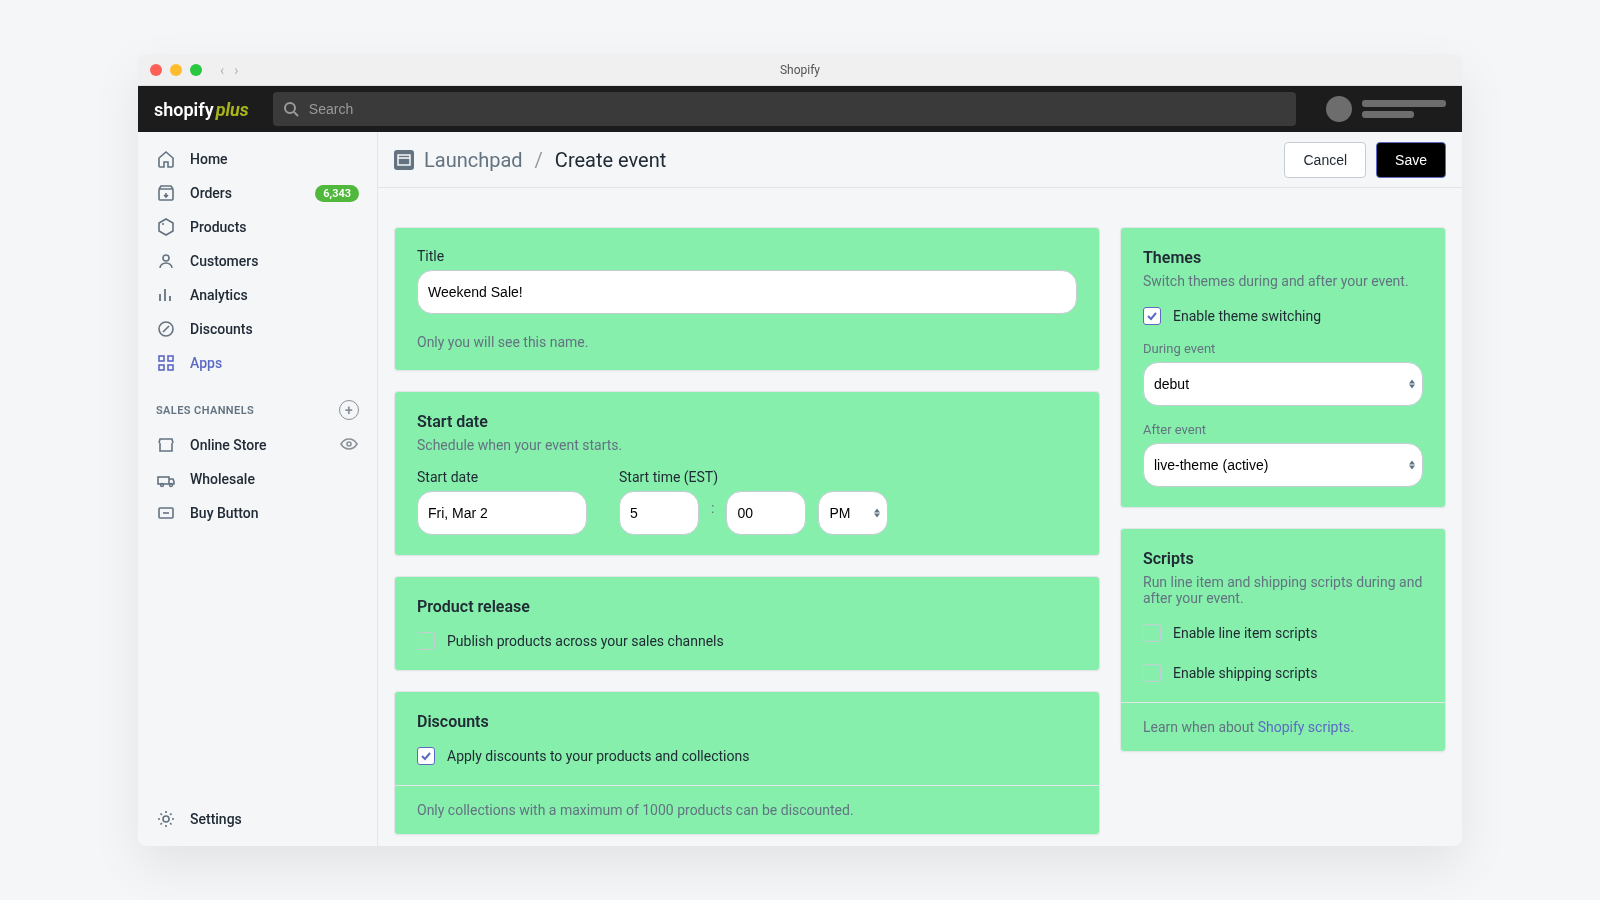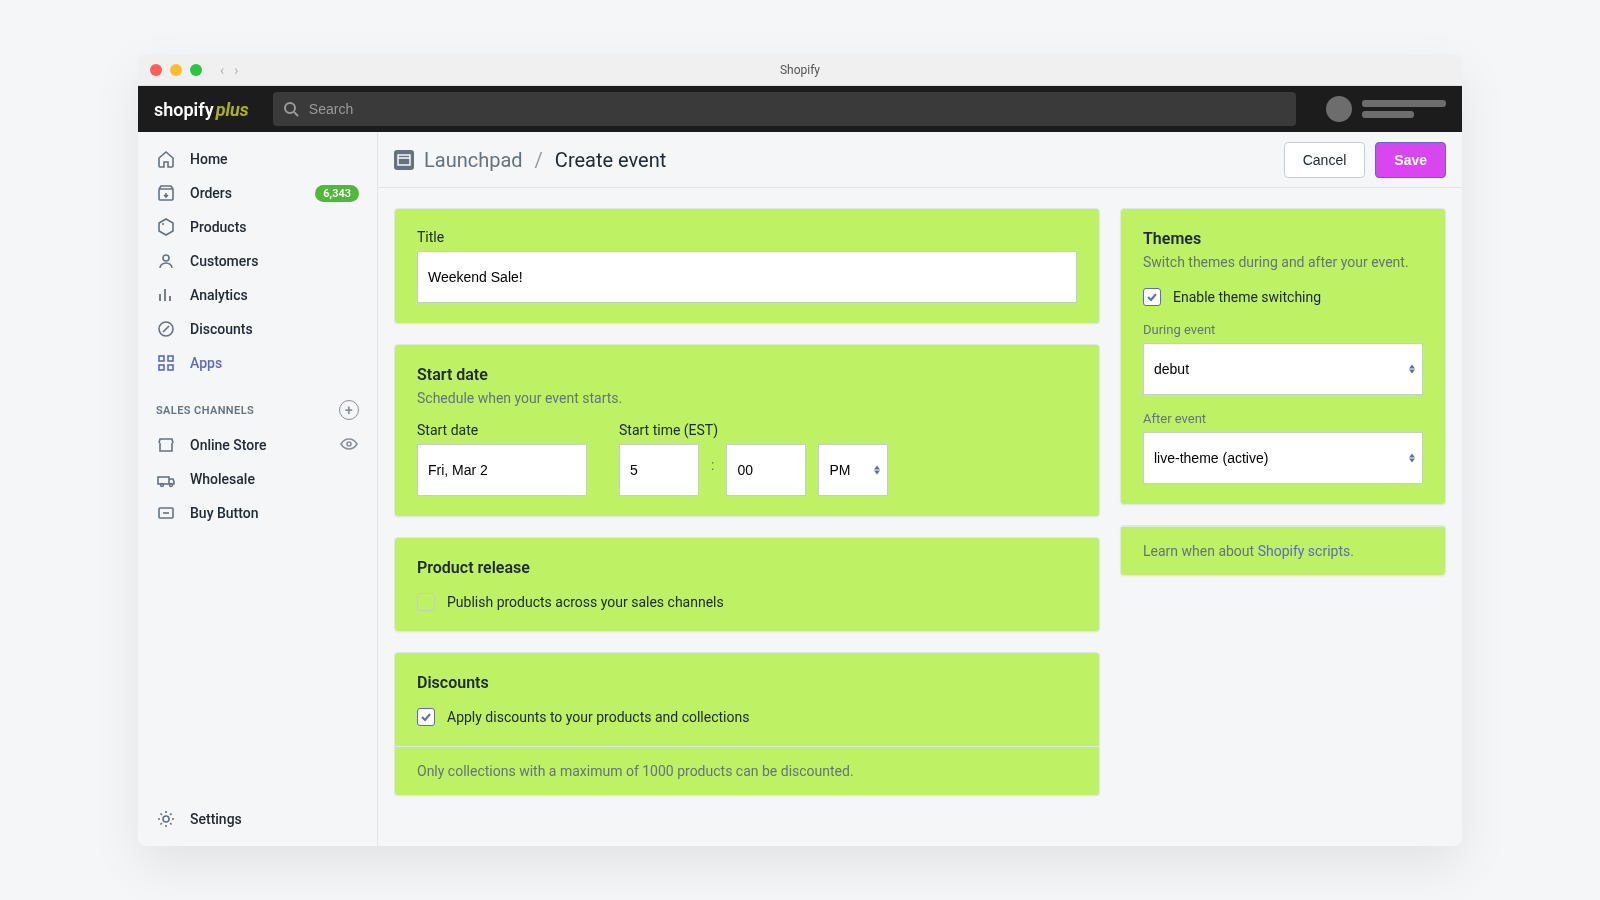--- a/index.html
+++ b/index.html
@@ -118,36 +118,37 @@
 .bc { display:flex; align-items:center; gap:12px; font-size:20px;}
 .bc .crumb { color:#637381;}
 .bc .sep { color:#999;}
 .bc .page { color:#212b36; font-weight:400;}
 .head-actions { margin-left:auto; display:flex; gap:10px;}
 .btn {
   height:36px; padding:0 18px; border-radius:4px; font-size:14px; font-weight:500;
   cursor:pointer; display:flex; align-items:center;
 }
 .btn-sec { background:#fff; border:1px solid #c4cdd5; color:#212b36;}
-.btn-pri { background:#d946ef; border:1px solid #5c6ac4; color:#fff;font-weight:bold;}
+.btn-pri { background:#000000; border:1px solid #5c6ac4; color:#fff;}
 .content { flex:1; overflow:auto; padding:20px 16px;}
 .cols { display:flex; gap:20px;}
 .col-l { flex:1;}
 .col-r { width:326px;}
 .card {
-  background:#bef264; border:1px solid #e3e6e9; border-radius:4px;
+  background:#86efac; border:1px solid #e3e6e9; border-radius:4px;
   box-shadow:0 1px 2px rgba(0,0,0,0.03);
   margin-bottom:20px;
+  margin-top:19px;
 }
 .card-pad { padding:20px 22px;}
 .card h2 { font-size:16px; font-weight:600; margin-bottom:6px;}
 .sub { color:#637381; font-size:14px; margin-bottom:16px;}
 .field-lbl { font-size:14px; color:#212b36; margin-bottom:6px; display:block;}
 .input, .select {
-  width:100%; height:52px; border:1px solid #c4cdd5; border-radius:0;
+  width:100%; height:44px; border:1px solid #c4cdd5; border-radius:15px;
   padding:0 10px; font-size:14px; background:#fff;
 }
 .note { color:#637381; font-size:14px; margin-top:20px;}
 .row { display:flex; gap:12px; align-items:flex-end;}
 .colfield { display:flex; flex-direction:column;}
 .w200 { width:170px;} .w80 { width:80px;} .w70 { width:70px;}
 .colon { padding-bottom:10px; color:#637381;}
 .select-wrap { position:relative; }
 .select-wrap .caret {
   position:absolute; right:8px; top:50%; transform:translateY(-50%);
@@ -349,20 +350,21 @@
 
       <div class="content">
         <div class="cols">
 
           <div class="col-l">
 
             <div class="card">
               <div class="card-pad">
                 <label class="field-lbl">Title</label>
                 <input class="input" value="Weekend Sale!" style="">
+                <div class="note">Only you will see this name.</div>
               </div>
             </div>
 
             <div class="card">
               <div class="card-pad">
                 <h2>Start date</h2>
                 <div class="sub">Schedule when your event starts.</div>
                 <div class="row">
                   <div class="colfield w200">
                     <span class="field-lbl-sm">Start date</span>
@@ -446,20 +448,36 @@
                   <input class="input" style="padding-right: 26px;" readonly="" value="live-theme (active)">
                   <span class="caret">
                       <span class="t"></span>
                       <span class="b"></span>
                     </span>
                 </div>
               </div>
             </div>
 
             <div class="card">
+              <div class="card-pad">
+                <h2>Scripts</h2>
+                <div class="sub" style="margin-bottom:18px;">Run line item and shipping scripts during and after your event.</div>
+                <div class="check-row" style="margin-bottom:22px;">
+                  <div class="cbox">
+                    
+                  </div>
+                  <span>Enable line item scripts</span>
+                </div>
+                <div class="check-row">
+                  <div class="cbox">
+                    
+                  </div>
+                  <span>Enable shipping scripts</span>
+                </div>
+              </div>
               <div class="divider"></div>
               <div class="card-pad" style="padding-top:16px;padding-bottom:16px;">
                 <span class="learn"><span>Learn when about </span><a href="#" class="link">Shopify scripts</a>.</span>
               </div>
             </div>
 
           </div>
         </div>
       </div>
     </div>

